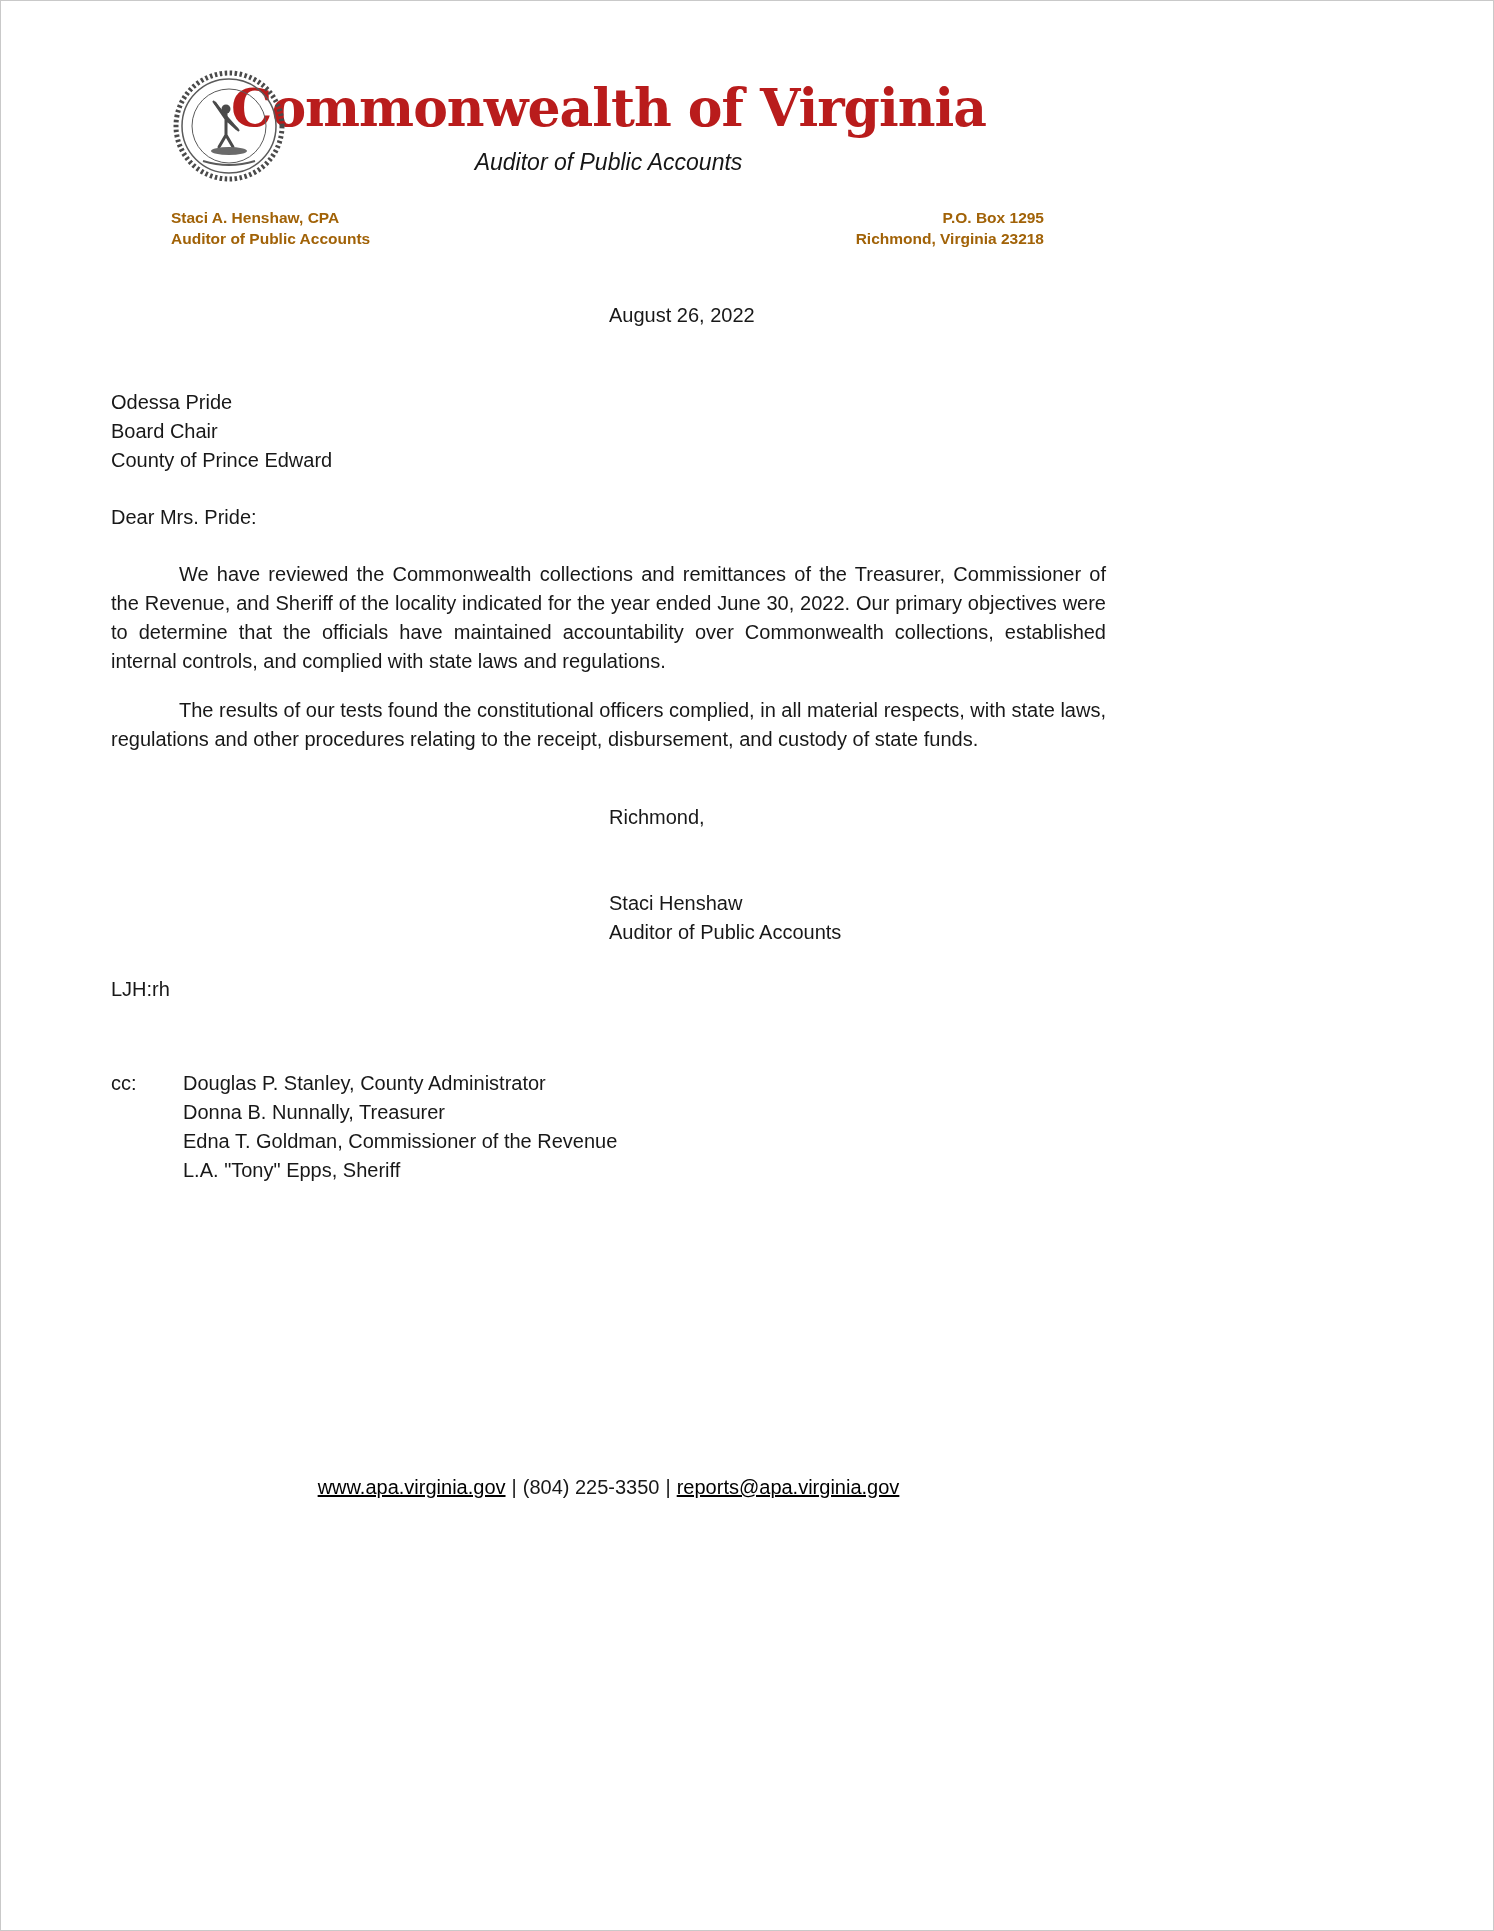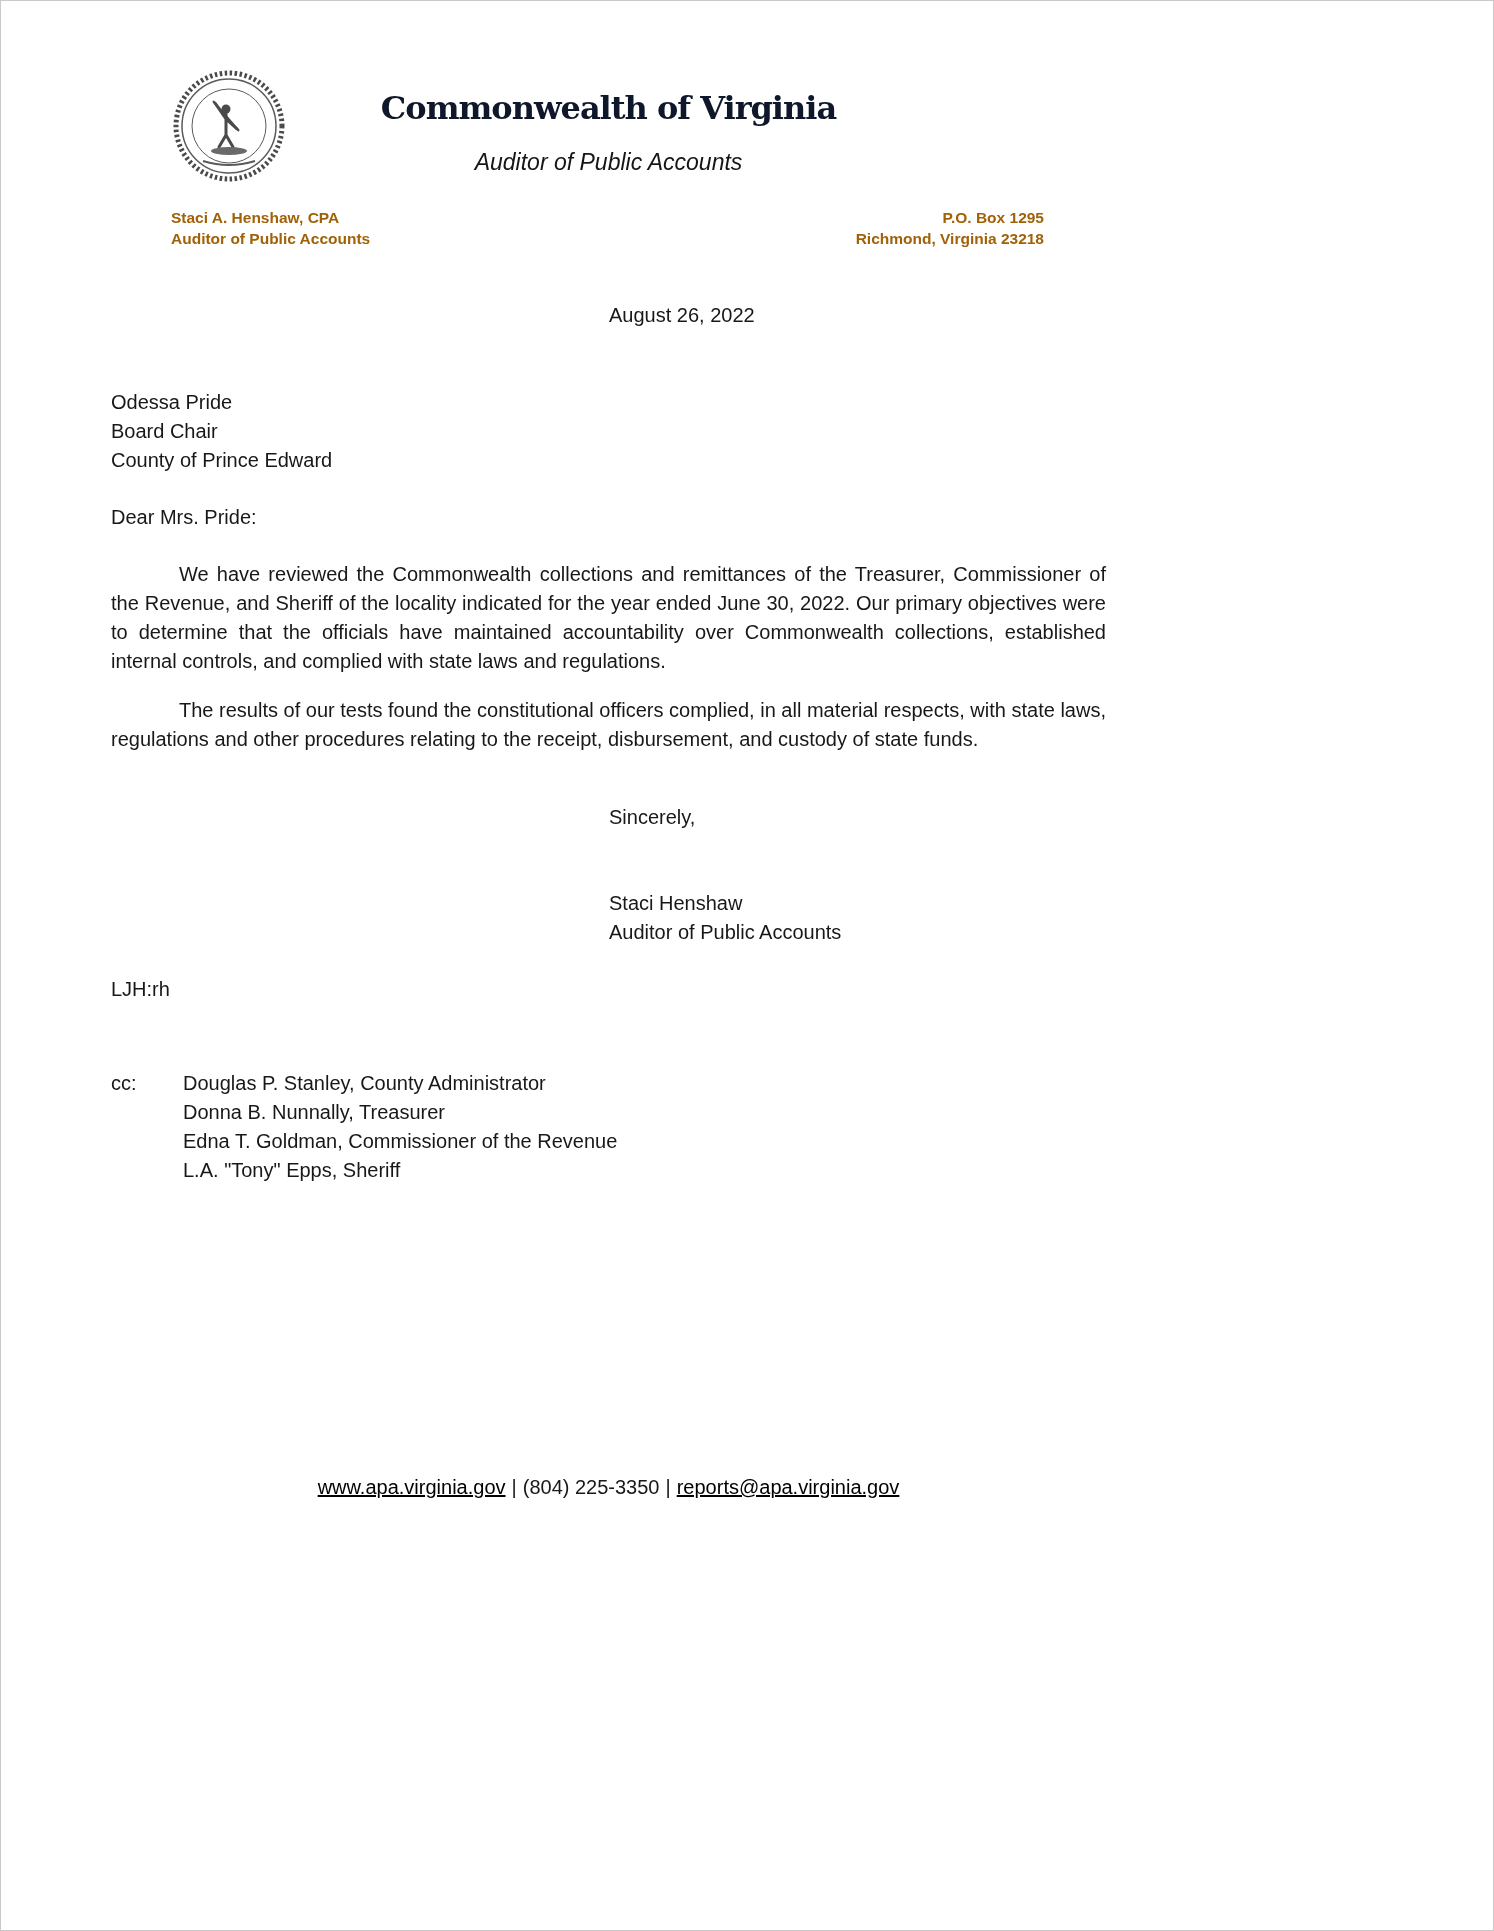--- a/index.html
+++ b/index.html
@@ -27,24 +27,24 @@
     position: absolute;
     left: 62px;
     top: 66px;
     width: 112px;
     height: 118px;
   }
   .lh-title {
     text-align: center;
     font-family: "DejaVu Serif", serif;
     font-weight: 700;
-    font-size: 32px;
+    font-size: 52px;
     line-height: 46px;
     letter-spacing: -1px;
-    color: #0f172a;
+    color: #b91c1c;
     padding-top: 18px;
   }
   .lh-subtitle {
     text-align: center;
     font-style: italic;
     font-size: 23px;
     line-height: 30px;
     margin-top: 16px;
     color: #161616;
   }
@@ -131,21 +131,21 @@
       <div>Odessa Pride</div>
       <div>Board Chair</div>
       <div>County of Prince Edward</div>
     </div>
 
     <div class="salutation">Dear Mrs. Pride:</div>
 
     <div class="para">We have reviewed the Commonwealth collections and remittances of the Treasurer, Commissioner of the Revenue, and Sheriff of the locality indicated for the year ended June 30, 2022. Our primary objectives were to determine that the officials have maintained accountability over Commonwealth collections, established internal controls, and complied with state laws and regulations.</div>
     <div class="para">The results of our tests found the constitutional officers complied, in all material respects, with state laws, regulations and other procedures relating to the receipt, disbursement, and custody of state funds.</div>
 
-    <div class="closing">Sincerely,</div>
+    <div class="closing">Richmond,</div>
 
     <div class="signature-block">
       <div>Staci Henshaw</div>
       <div>Auditor of Public Accounts</div>
     </div>
 
     <div class="reference">LJH:rh</div>
 
     <div class="cc-block">
       <div class="cc-label">cc:</div>

